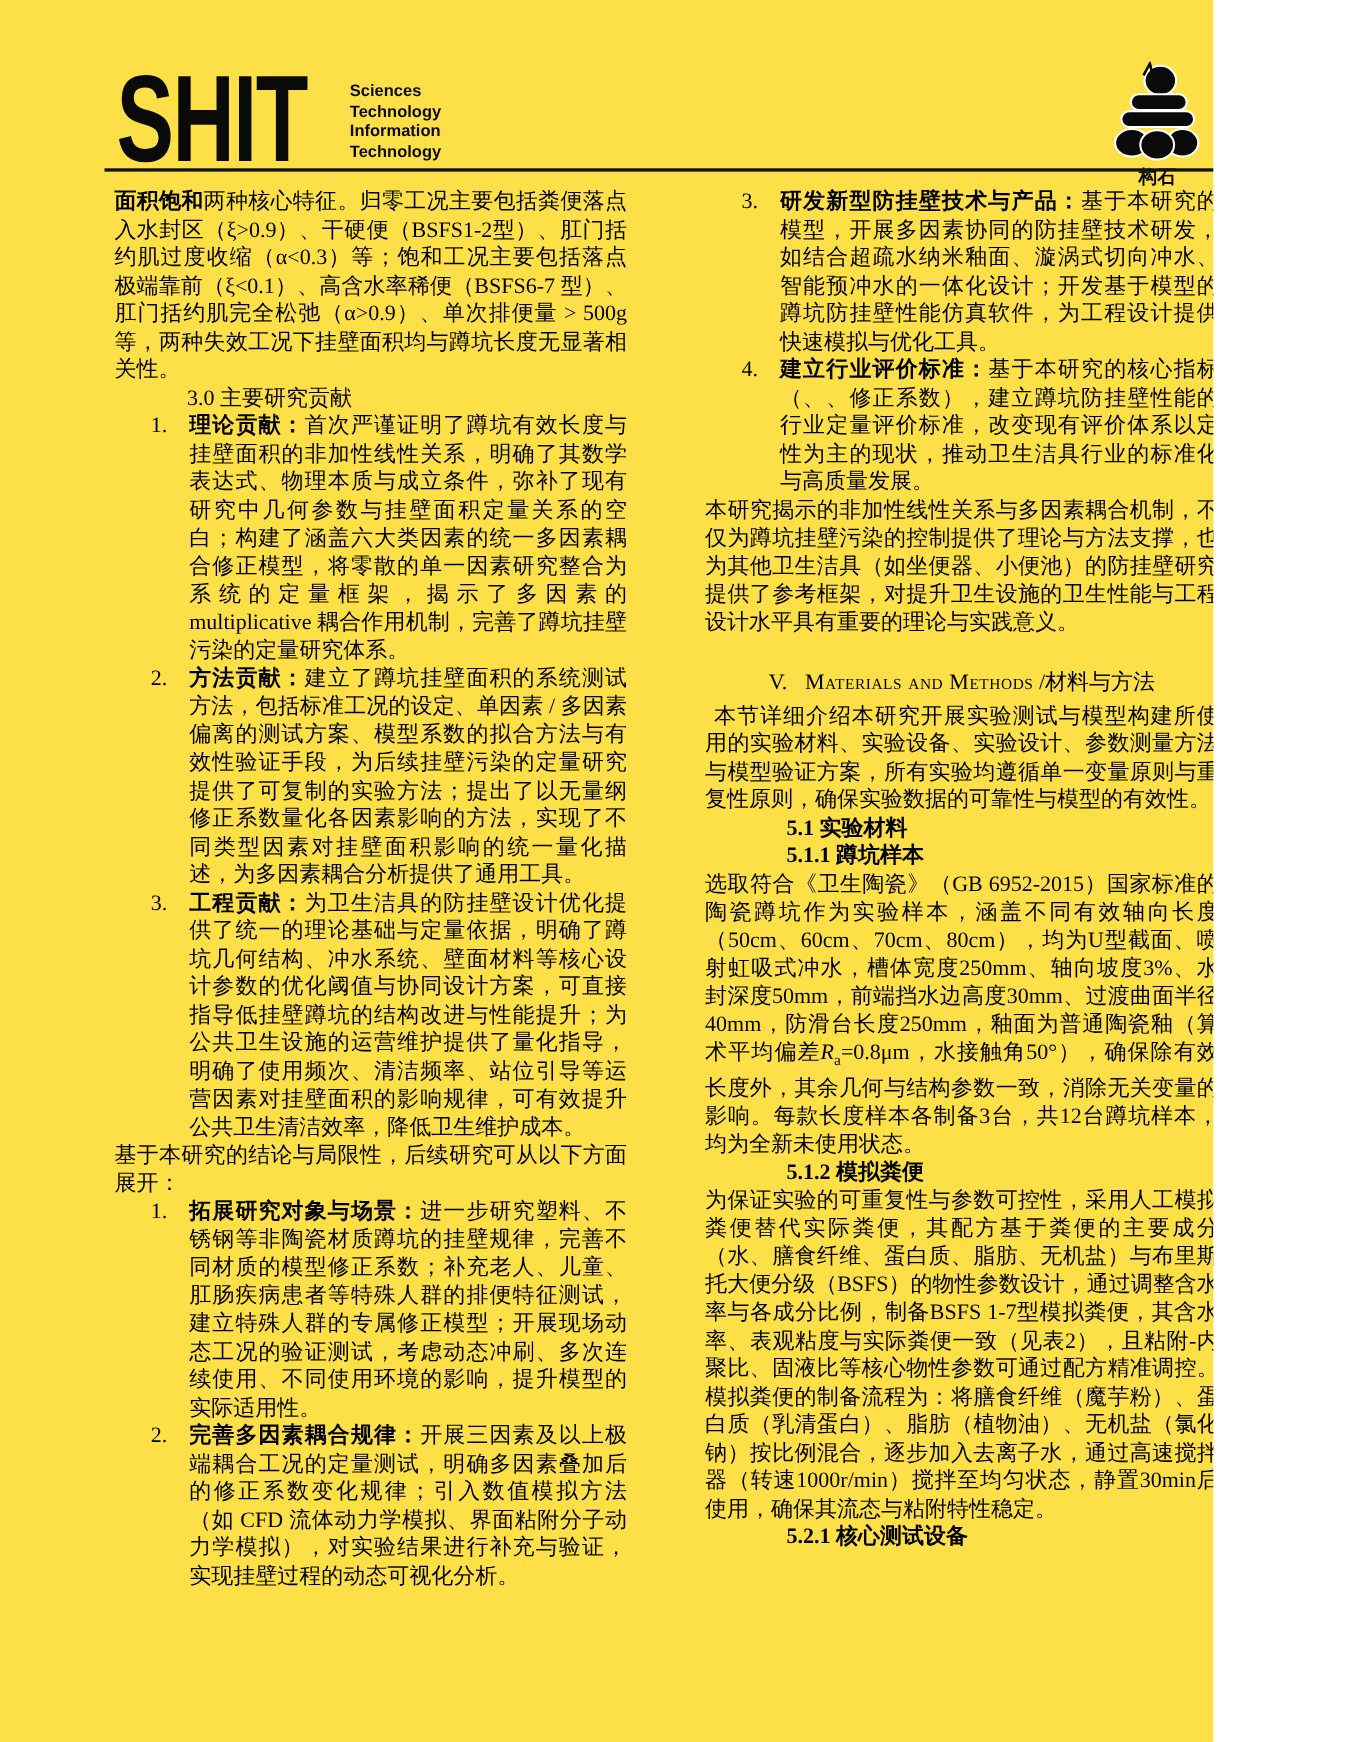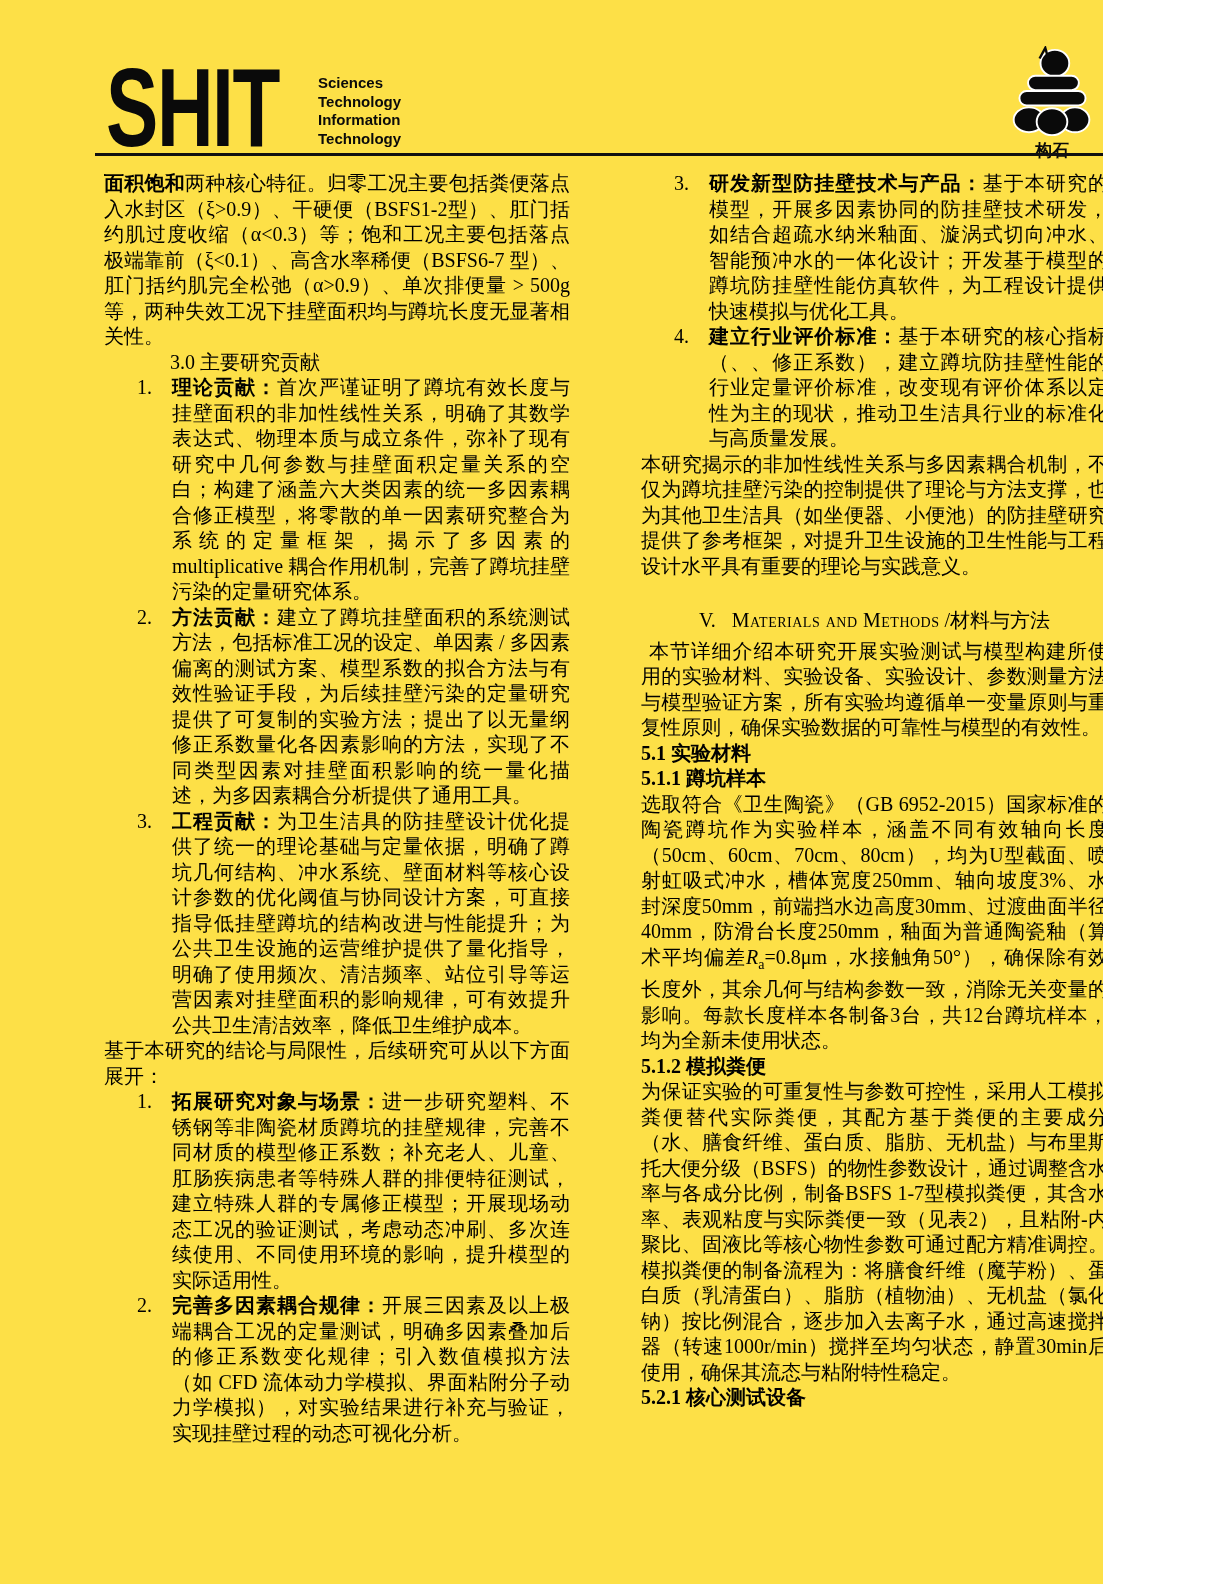--- a/index.html
+++ b/index.html
@@ -30,21 +30,21 @@
     position: absolute;
     left: 318px; top: 74px;
     font-family: "Liberation Sans", "DejaVu Sans", sans-serif;
     font-weight: bold;
     font-size: 15px;
     line-height: 18.5px;
     color:#0a0a0a;
   }
   .org-logo {
     position: absolute;
-    left: 1000px; top: 46px;
+    left: 1000px; top: 56px;
     width: 104px;
     text-align: center;
   }
   .org-logo svg { display:block; margin:0 auto; }
   .org-label {
     font-family: "Liberation Sans", "DejaVu Sans", sans-serif;
     font-weight: bold;
     font-size: 17px;
     margin-top: 1px;
     color:#0a0a0a;
@@ -68,21 +68,21 @@
   .col-left  { left: 104px;  width: 466px; }
   .col-right { left: 641px; width: 467px; }
 
   p { margin: 0; }
   ol { margin: 0; padding: 0; list-style: none; }
   li { position: relative; padding-left: 68px; }
   li .num { position: absolute; left: 33px; top: 0; }
   b.lead { font-weight: bold; }
 
   .subhead { margin-left: 66px; }
-  .bold-head { font-weight: bold; }
+  .bold-head { margin-left: 74px; font-weight: bold; }
 
   .sec-heading {
     margin: 29px 0 5px 0;
     font-size: 20px;
     font-weight: normal;
     text-align: center;
   }
   .sec-heading .sc-num { margin-right: 16px; }
   .sec-heading .sc { font-variant: small-caps; letter-spacing: 0.5px; text-align: center; }
 

